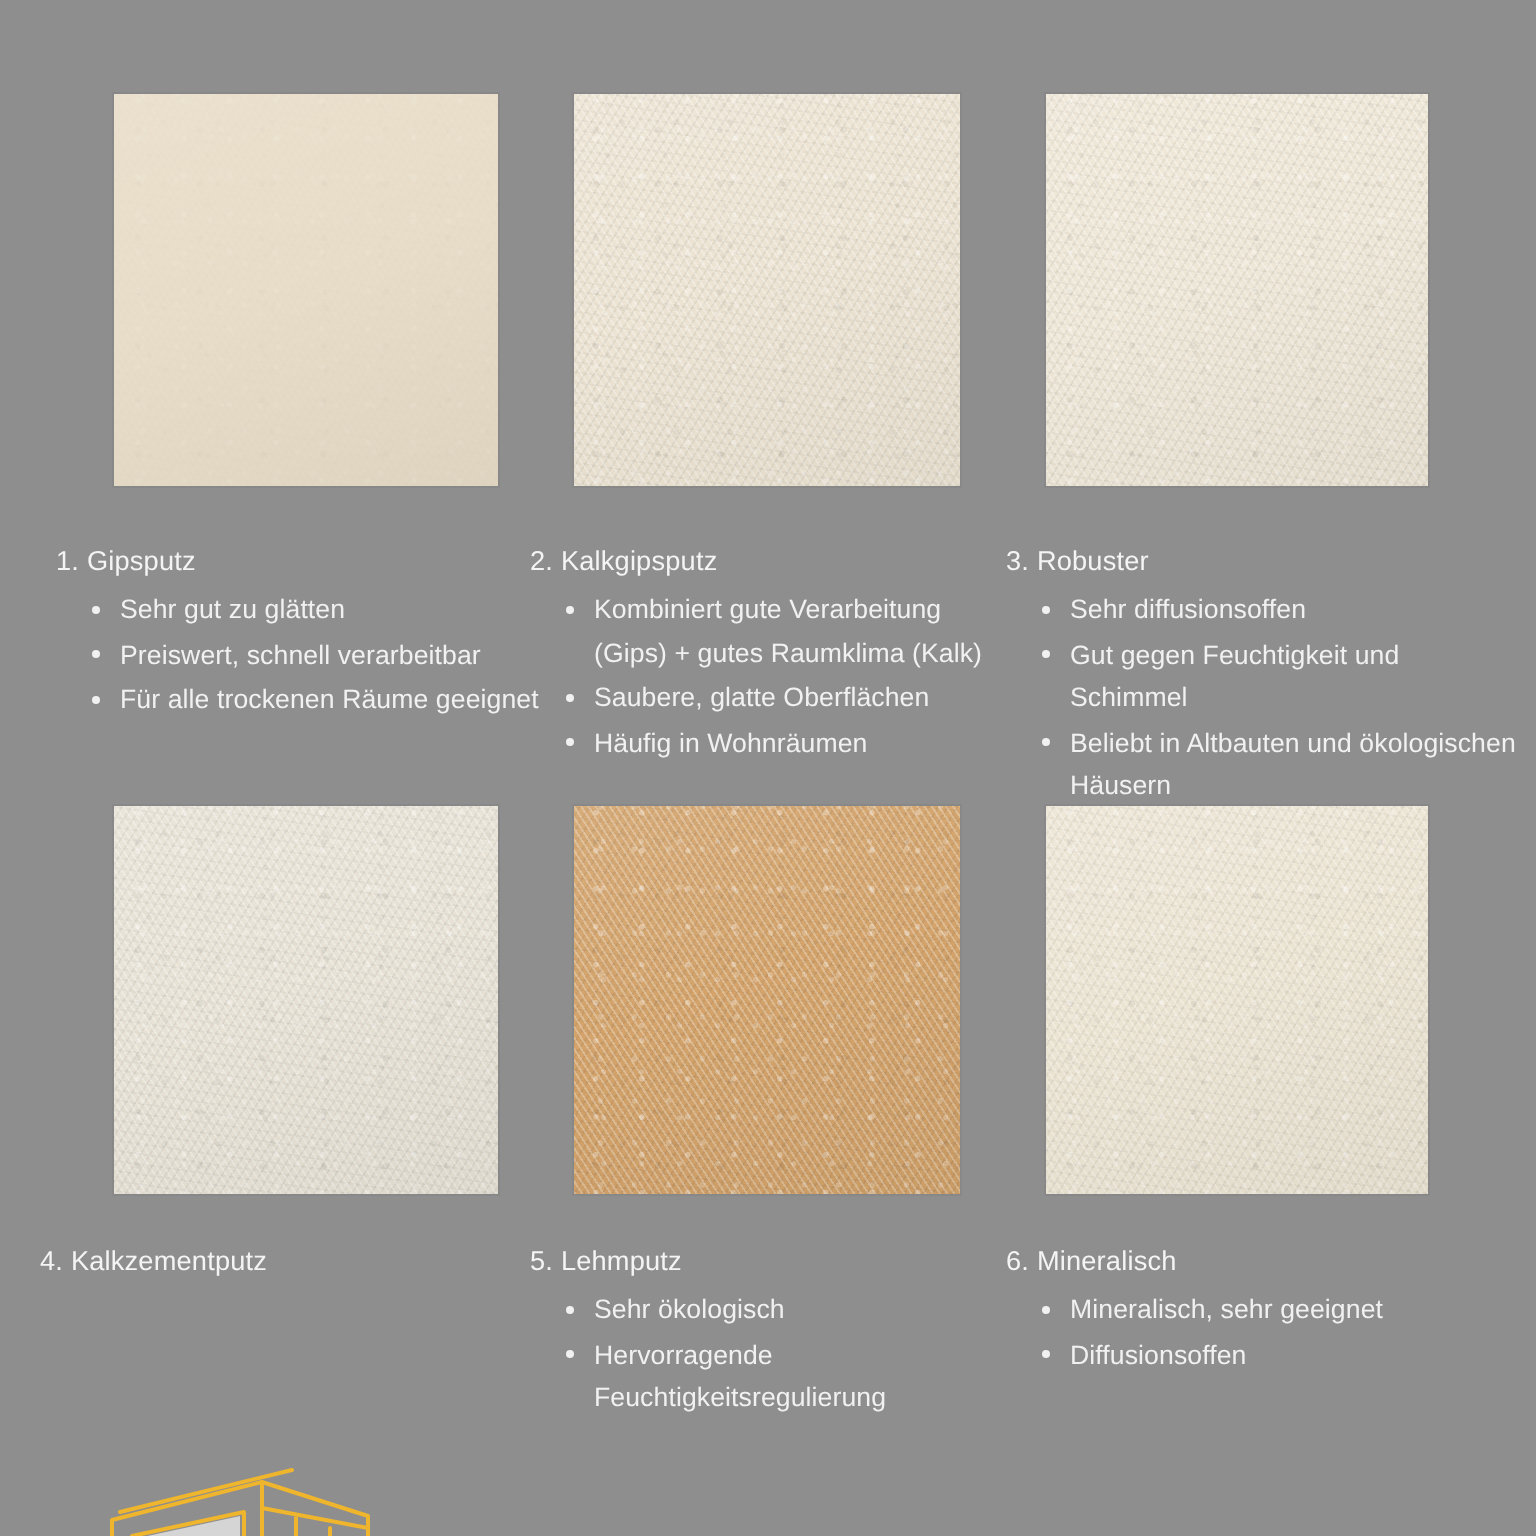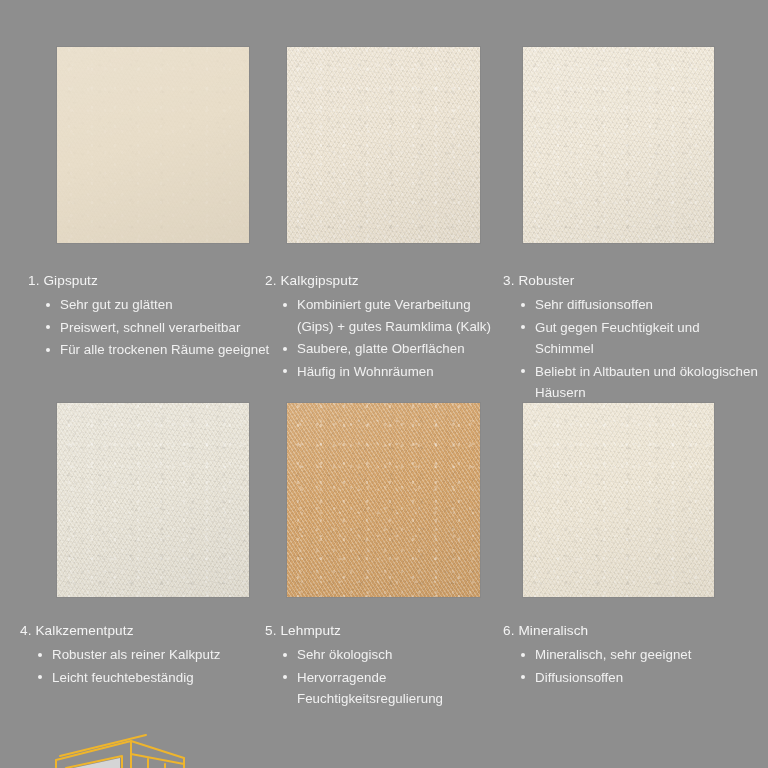--- a/index.html
+++ b/index.html
@@ -234,24 +234,20 @@
         <li>Gut gegen Feuchtigkeit und Schimmel</li>
         <li>Beliebt in Altbauten und ökologischen Häusern</li>
       </ul>
   </div>
 
   <div class="caption cap-4">
     <p class="cap-title">
       <span>4.</span>
       <span>Kalkzementputz</span>
     </p>
-    <ul class="cap-list" id="list-3">
-        <li>Robuster als reiner Kalkputz</li>
-        <li>Leicht feuchtebeständig</li>
-      </ul>
   </div>
 
   <div class="caption cap-5">
     <p class="cap-title">
       <span>5.</span>
       <span>Lehmputz</span>
     </p>
     <ul class="cap-list" id="list-4">
         <li>Sehr ökologisch</li>
         <li>Hervorragende Feuchtigkeitsregulierung</li>

